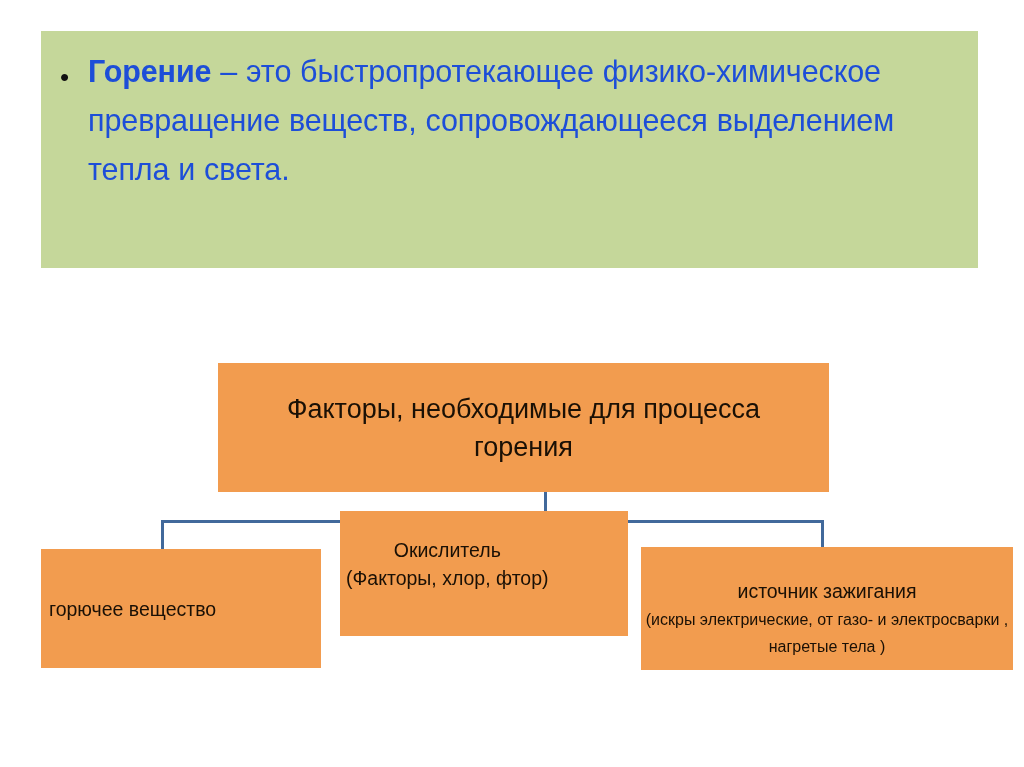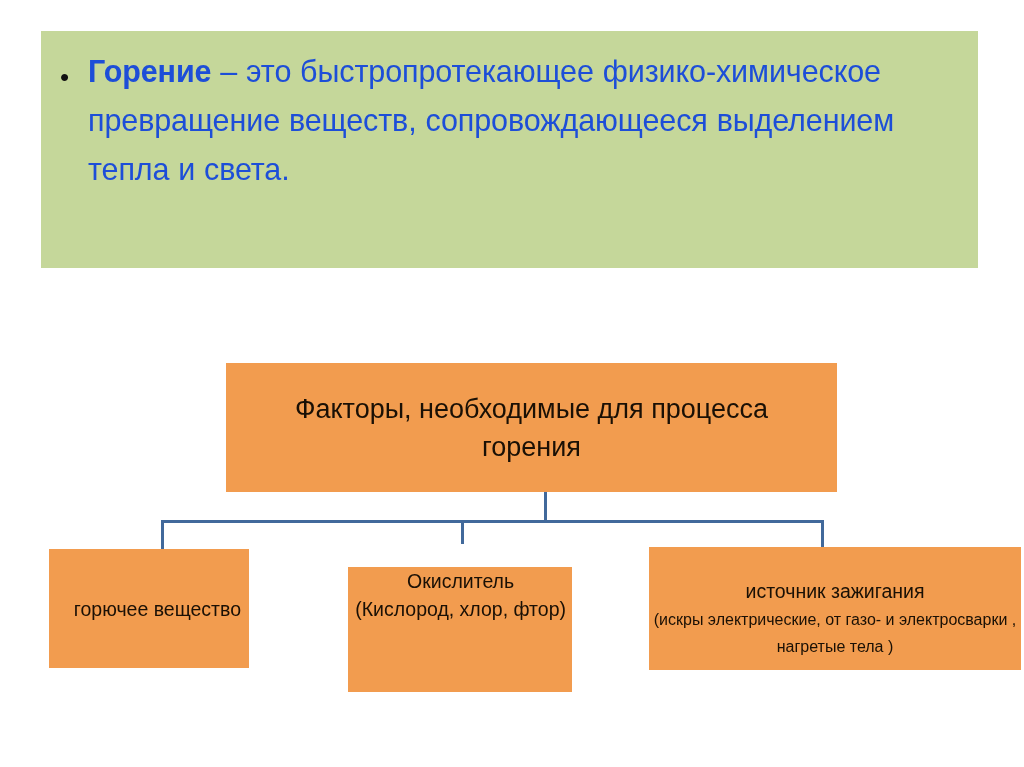--- a/index.html
+++ b/index.html
@@ -64,58 +64,58 @@
     font-weight: bold;
   }
 
   
   .node {
     position: absolute;
     background: #f29c4f;
     box-sizing: border-box;
     display: flex;
     align-items: center;
-    justify-content: flex-end;
+    justify-content: flex-start;
     text-align: center;
     color: #1a1005;
-    margin-left: 8px;
   }
 
   .node-root {
     left: 218px;
     top: 363px;
     width: 611px;
     height: 129px;
   }
 
   .node-root .node-text {
     font-size: 27px;
     line-height: 38px;
     padding: 0 24px;
   }
 
   .node-child-1 {
     left: 41px;
     top: 549px;
-    width: 200px;
+    width: 280px;
     height: 119px;
   }
 
   .node-child-1 .node-text {
     font-size: 19.5px;
     line-height: 26px;
     padding: 0 8px;
   }
 
   .node-child-2 {
     left: 340px;
-    top: 567px;
-    width: 224px;
+    top: 511px;
+    width: 288px;
     height: 125px;
     align-items: flex-start;
+    padding-top: 25px;
   }
 
   .node-child-2 .node-text {
     font-size: 19.5px;
     line-height: 28px;
     padding: 0 6px;
   }
 
   .node-child-3 {
     left: 641px;
@@ -202,21 +202,21 @@
   <div class="connector conn-drop-mid"></div>
   <div class="connector conn-drop-right"></div>
 
   <div class="node node-child-1">
     <div class="node-text">горючее вещество</div>
   </div>
 
   <div class="node node-child-2">
     <div class="node-text">
       <div>Окислитель</div>
-      <div>(Кислород, хлор, фтор)</div>
+      <div>(Факторы, хлор, фтор)</div>
     </div>
   </div>
 
   <div class="node node-child-3">
     <div>
       <div class="line-main">источник зажигания</div>
       <div class="line-sub">(искры электрические,  от газо- и электросварки , нагретые тела )</div>
     </div>
   </div>
 

